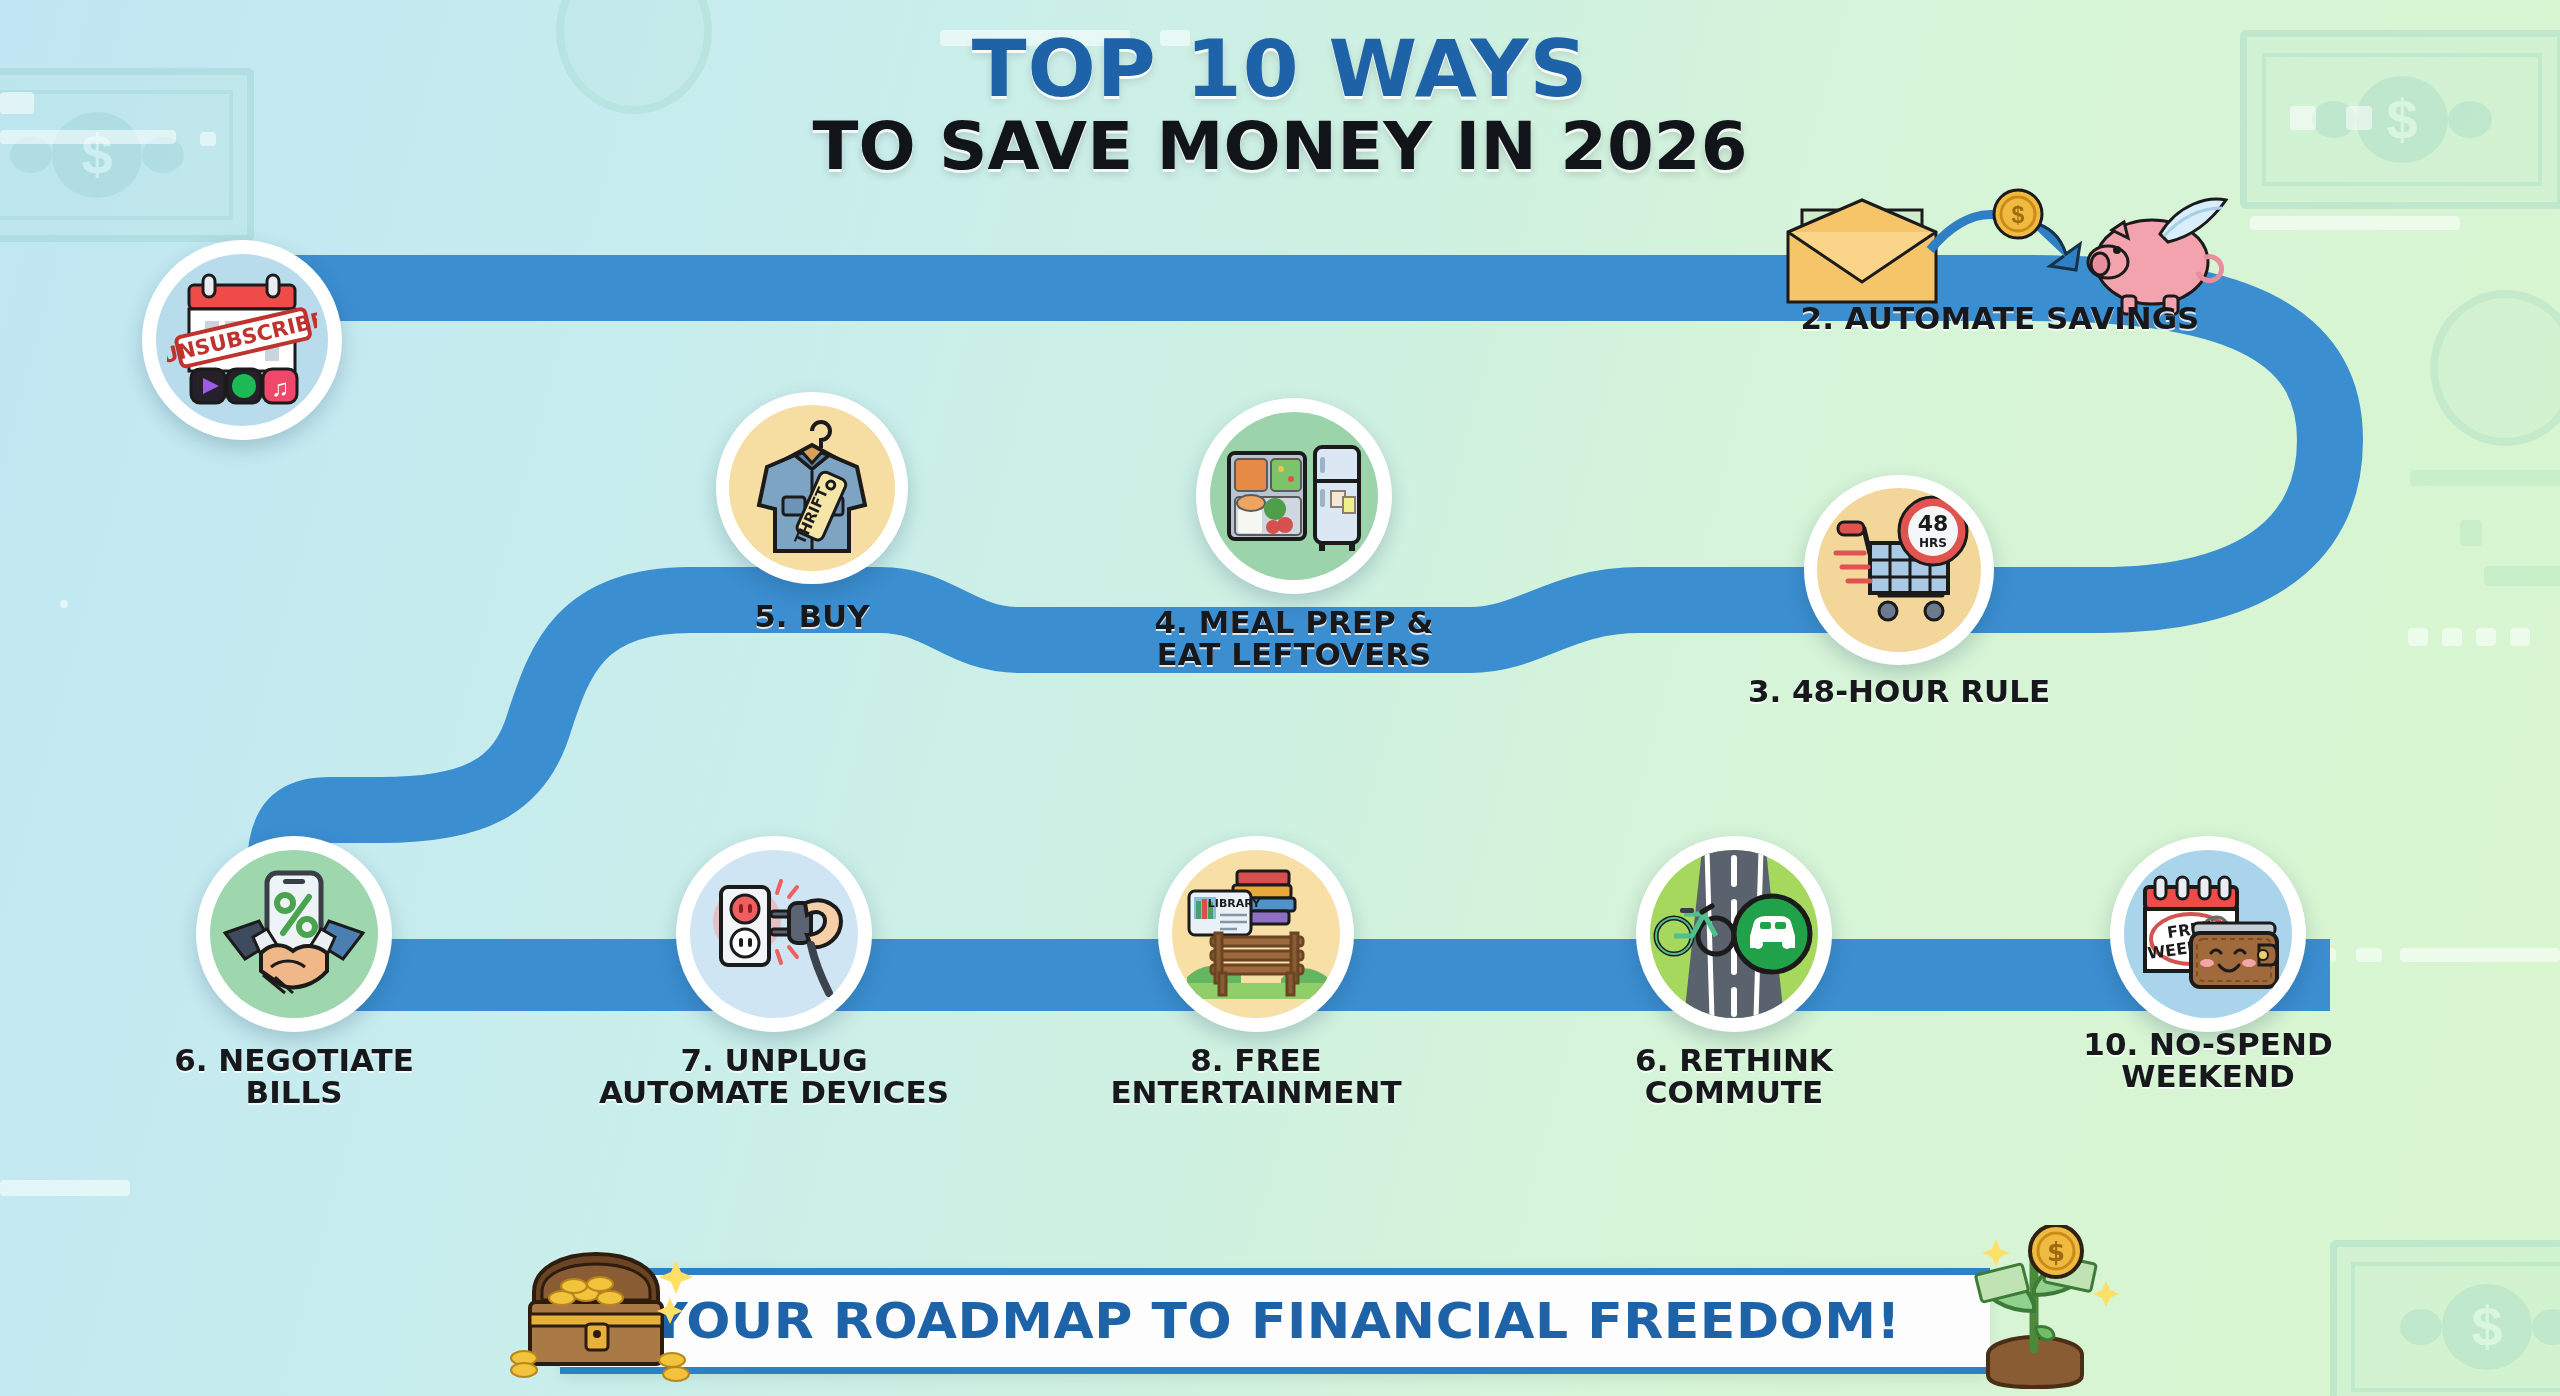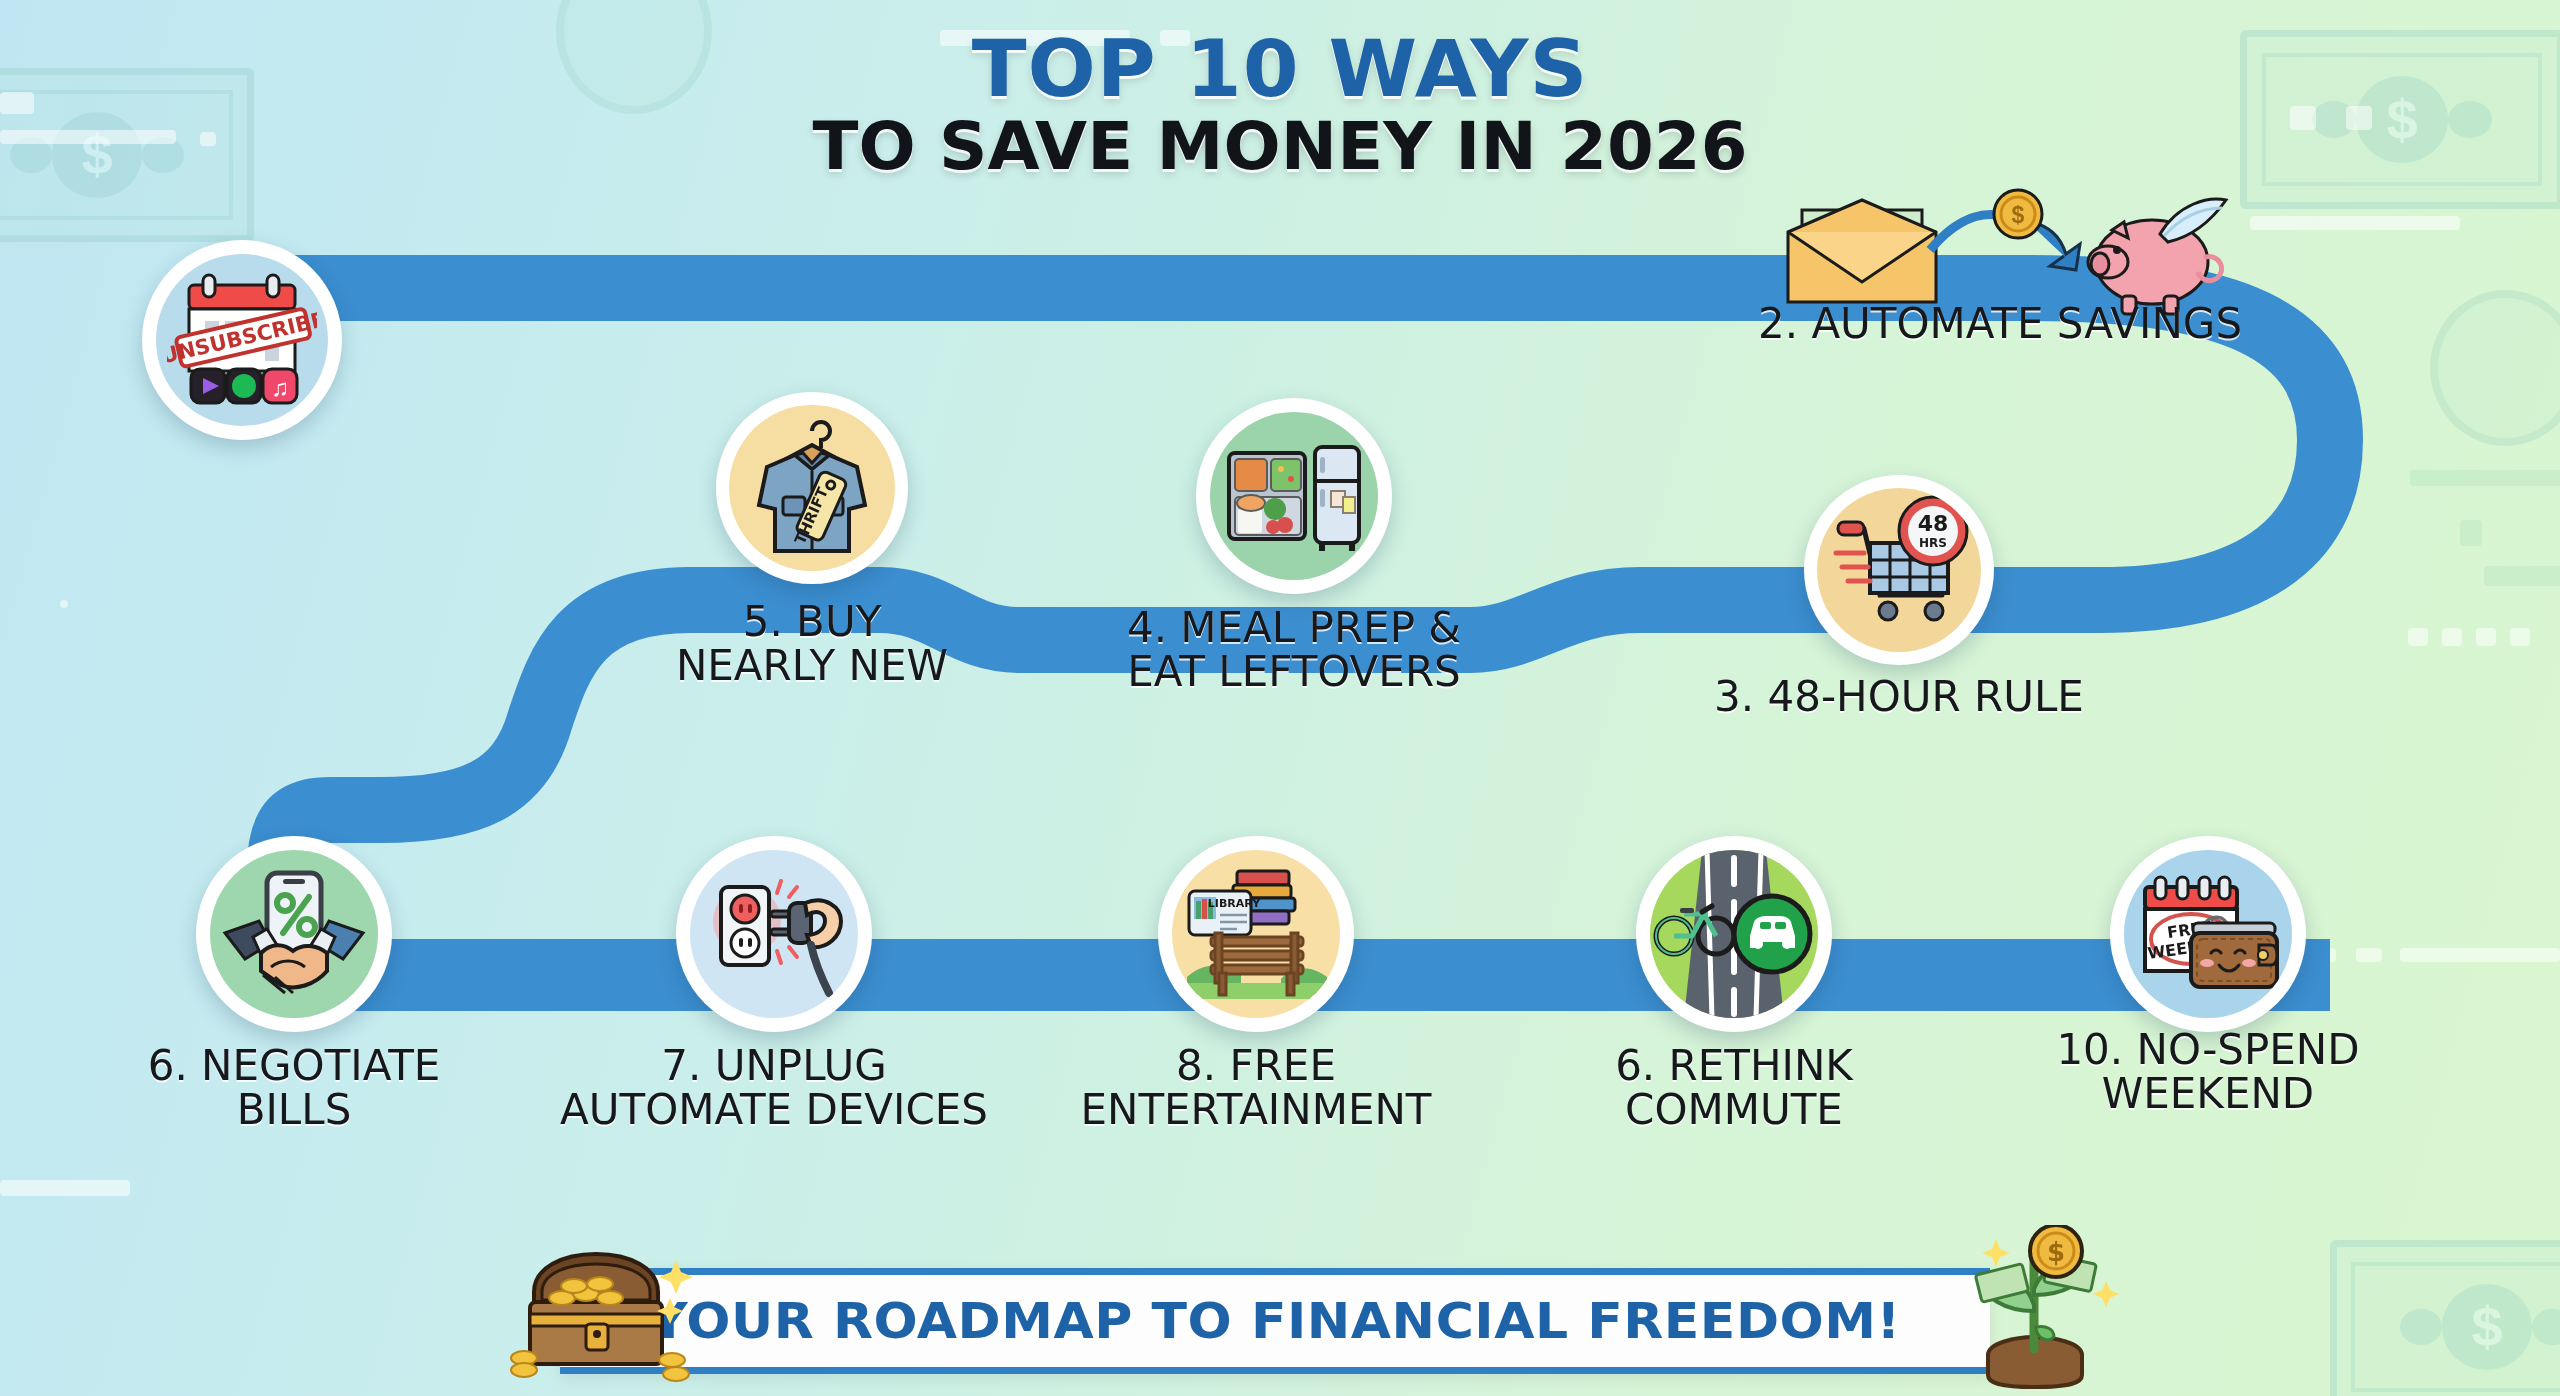--- a/index.html
+++ b/index.html
@@ -33,21 +33,21 @@
   .title2{font-family:"DejaVu Sans", sans-serif;font-weight:bold;font-size:66px;letter-spacing:0px;
           color:#111418;text-shadow:0 3px 0 rgba(255,255,255,.8),0 5px 8px rgba(0,0,0,.16);
           margin-top:6px;line-height:1.0;transform:scaleX(1.02);}
 
   
   .node{position:absolute;}
   .circle{position:relative;border-radius:50%;background:#fff;
           box-shadow:0 8px 20px rgba(25,60,90,.22);display:flex;align-items:center;justify-content:center;}
   .disc{position:absolute;border-radius:50%;overflow:hidden;display:flex;align-items:center;justify-content:center;}
   .caption{position:absolute;left:50%;transform:translateX(-50%);text-align:center;white-space:nowrap;
-           font-family:"DejaVu Sans", sans-serif;font-weight:normal;color:#16181c;font-size:42px;line-height:1.04;
+           font-family:"DejaVu Sans", sans-serif;font-weight:bold;color:#16181c;font-size:31px;line-height:1.04;
            text-shadow:0 2px 0 rgba(255,255,255,.8);}
   .caption .l2{display:block;}
 
   
   .banner{position:absolute;left:560px;top:1268px;width:1430px;height:92px;background:#fdfdfd;
           border-top:7px solid #2f7fc4;border-bottom:7px solid #2f7fc4;
           display:flex;align-items:center;justify-content:center;box-shadow:0 4px 14px rgba(0,0,0,.08);}
   .banner-text{font-family:"DejaVu Sans", sans-serif;font-weight:bold;font-size:50px;color:#1e63a8;
           letter-spacing:.5px;text-shadow:0 2px 0 rgba(255,255,255,.9);transform:scaleX(1.04);}
   .chest{position:absolute;left:500px;top:1240px;width:220px;height:150px;}
@@ -267,21 +267,20 @@
           <g transform="rotate(24 84 94)">
             <rect x="70" y="60" width="28" height="66" rx="6" fill="#f5e6a8" stroke="#1b1b1b" stroke-width="3"></rect>
             <circle cx="84" cy="70" r="4" fill="none" stroke="#1b1b1b" stroke-width="3"></circle>
             <text x="84" y="106" font-family="DejaVu Sans, sans-serif" font-size="15" font-weight="bold" fill="#1b1b1b" text-anchor="middle" transform="rotate(-90 84 106)">THRIFT</text>
           </g>
         </svg>
       </div>
     </div>
     <div class="caption" style="top:208px;width:480px;">
       <span>5. BUY</span>
-      <span class="l2">NEARLY NEW</span>
     </div>
   </div>
 
   <div class="node" style="left:196px;top:836px;">
     <div class="circle" style="width:196px;height:196px;">
       <div class="disc" style="width:168px;height:168px;background:#9ed6ae;">
         <svg width="150" height="150" viewBox="0 0 150 150">
           <rect x="48" y="14" width="54" height="78" rx="10" fill="#eef3f7" stroke="#3a3f47" stroke-width="5"></rect>
           <rect x="64" y="20" width="22" height="5" rx="2.5" fill="#3a3f47"></rect>
           <g stroke="#4aa34e" stroke-width="6" fill="none">

